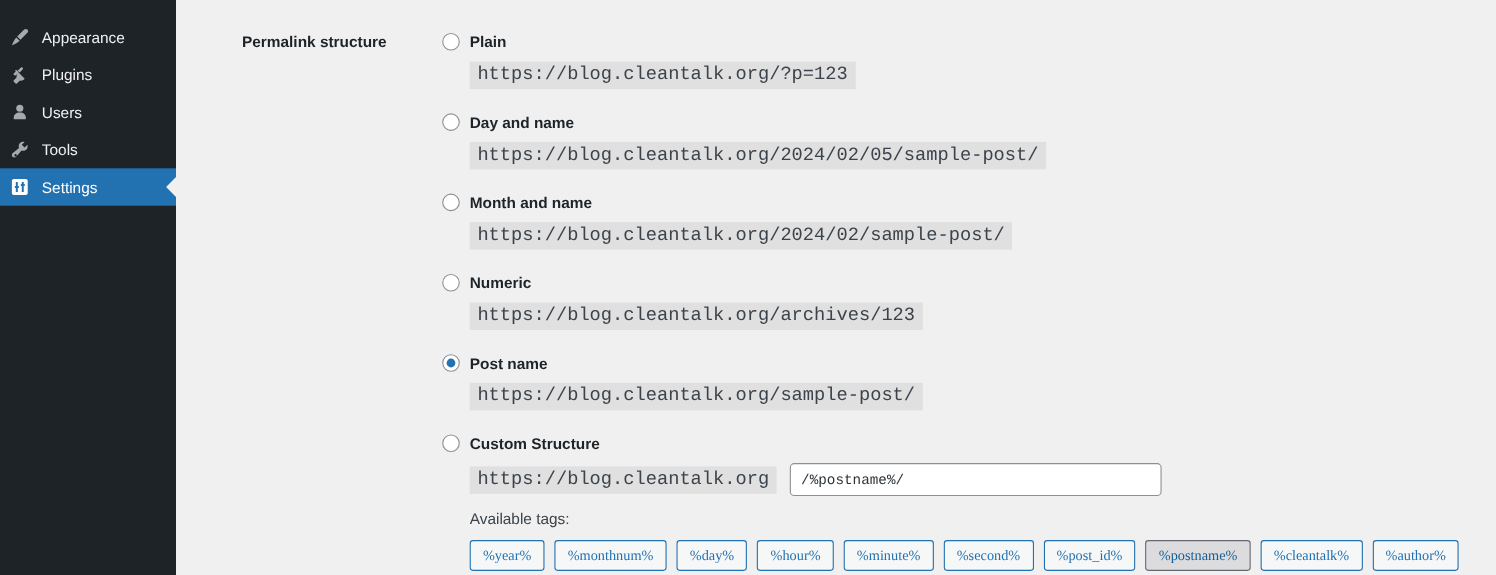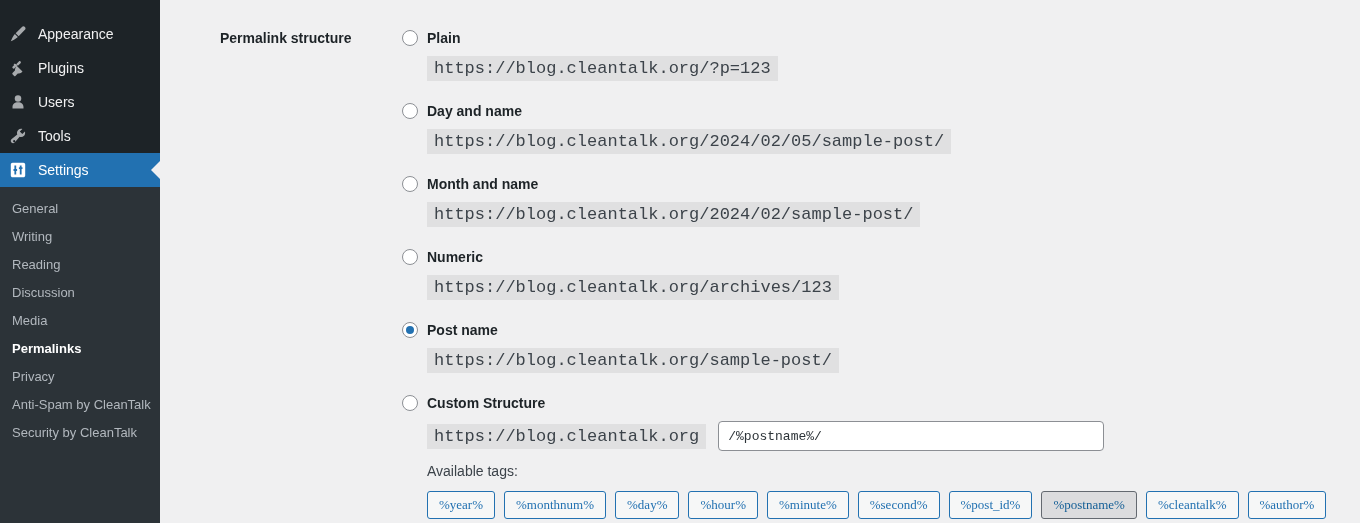--- a/index.html
+++ b/index.html
@@ -116,21 +116,21 @@
     white-space: nowrap;
   }
   .custom-row {
     display: flex;
     align-items: center;
     margin: 8px 0 0 25px;
   }
   .custom-row .example { margin: 0; }
   .structure-input {
     margin-left: 12px;
-    width: 386px;
+    width: 338px;
     height: 30px;
     border: 1px solid #8c8f94;
     border-radius: 4px;
     background: #fff;
     padding: 0 9px;
     font-family: "Liberation Mono", monospace;
     font-size: 13px;
     color: #2c3338;
   }
   .available-tags {
@@ -199,31 +199,20 @@
       <span class="mlabel">Tools</span>
     </div>
     <div class="menu-item active">
       <span class="icon">
         <svg viewBox="0 0 20 20">
             <path d="M16 2H4c-1.1 0-2 .9-2 2v12c0 1.1.9 2 2 2h12c1.1 0 2-.9 2-2V4c0-1.1-.9-2-2-2zM8 15H6v-4H5V9h1V5h2v4h1v2H8v4zm7-6h-1v6h-2V9h-1V7h1V5h2v2h1v2z"></path>
           </svg>
       </span>
       <span class="mlabel">Settings</span>
     </div>
-  </nav>
-  <nav class="submenu">
-    <a class="submenu-item">General</a>
-    <a class="submenu-item">Writing</a>
-    <a class="submenu-item">Reading</a>
-    <a class="submenu-item">Discussion</a>
-    <a class="submenu-item">Media</a>
-    <a class="submenu-item current">Permalinks</a>
-    <a class="submenu-item">Privacy</a>
-    <a class="submenu-item">Anti-Spam by CleanTalk</a>
-    <a class="submenu-item">Security by CleanTalk</a>
   </nav>
 </aside>
 
 <main class="content">
   <div class="field-row">
     <div class="field-label">Permalink structure</div>
     <div class="field-options">
 
       <div class="option-group">
         <label class="radio-row">

